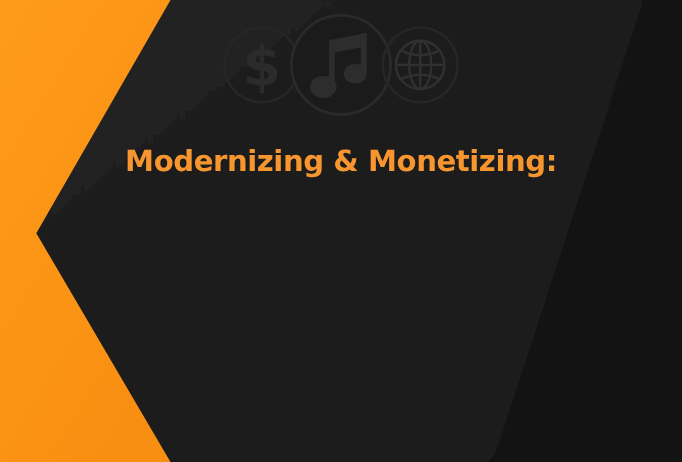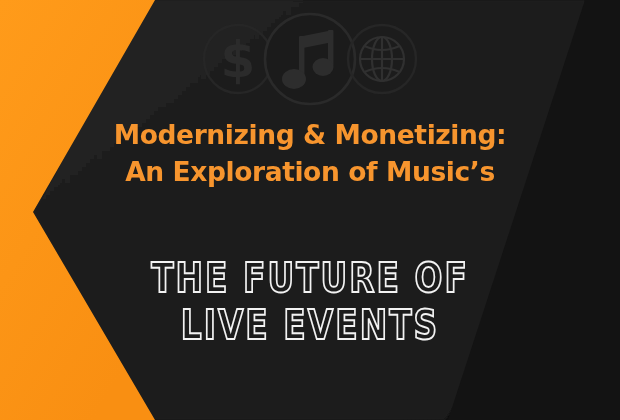--- a/index.html
+++ b/index.html
@@ -51,21 +51,21 @@
     text-align: center;
     color: #f7952e;
     font-family: "DejaVu Sans", sans-serif;
     font-weight: bold;
     font-size: 26.5px;
     line-height: 37px;
     letter-spacing: -0.4px;
   }
   .headline-wrap {
     position: absolute;
-    top: 116px;
+    top: 128px;
     left: 75px;
     width: 470px;
   }
   .headline .hl-line { display: block; white-space: nowrap; }
 
   .subhead-wrap {
     position: absolute;
     top: 255px;
     left: 60px;
     width: 500px;
@@ -150,24 +150,17 @@
         <path d="M19.5 24 Q37 32 54.5 24"></path>
         <path d="M19.5 50 Q37 42 54.5 50"></path>
       </g>
     </svg>
 
   </div>
 
   <div class="headline-wrap">
     <div class="headline">
       <span class="hl-line">Modernizing &amp; Monetizing:</span>
-      <span class="hl-line">An Exploration of Music’s</span>
     </div>
   </div>
 
-  <div class="subhead-wrap">
-    <div class="subhead">
-      <span class="sh-line">The Future of</span>
-      <span class="sh-line">Live Events</span>
-    </div>
-  </div>
 
 </div>
 
 </body></html>

